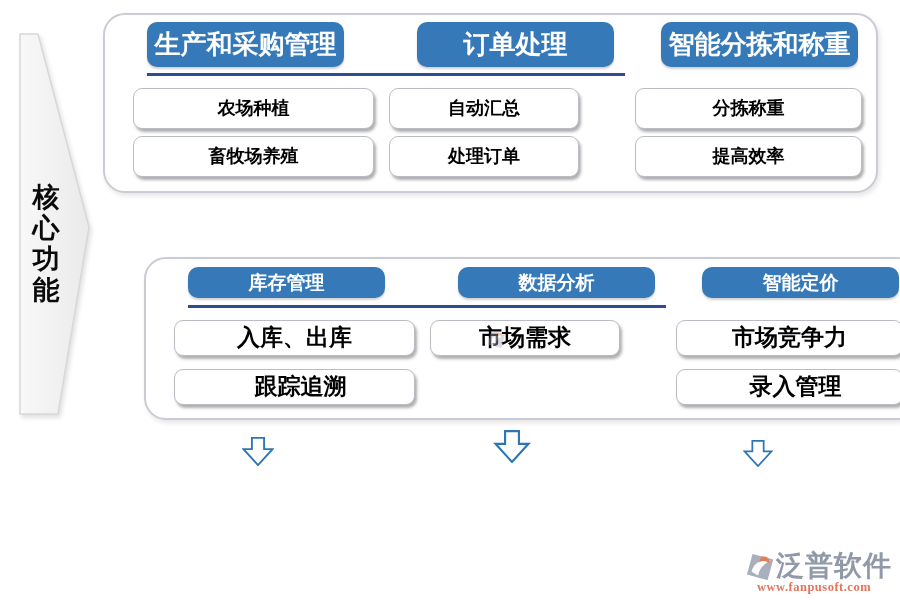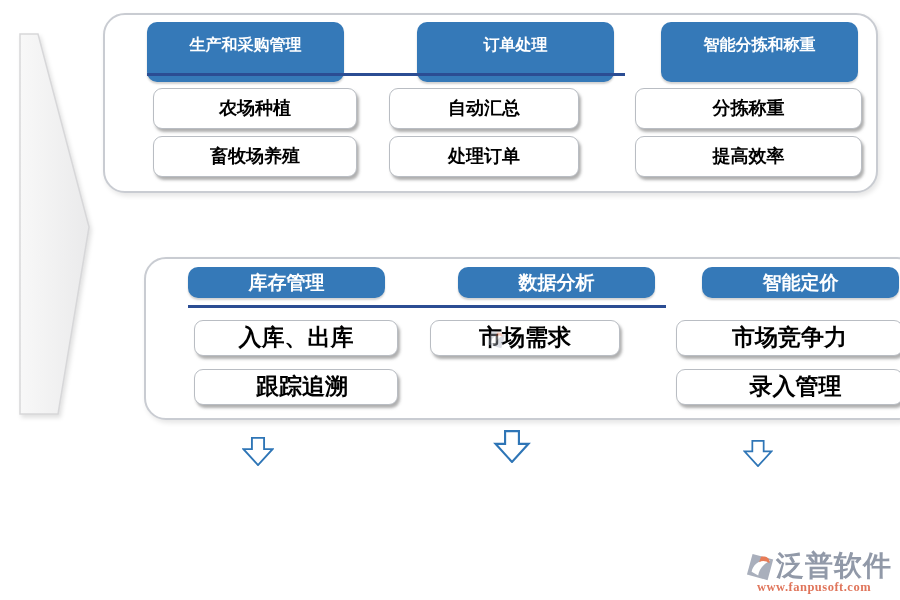--- a/index.html
+++ b/index.html
@@ -14,37 +14,37 @@
   
   .panel{position:absolute;left:103px;width:775px;background:#fff;
          border:2px solid #c9ccd2;border-radius:22px;
          box-shadow:2px 3px 5px rgba(0,0,0,0.10);box-sizing:border-box;}
   .panel.top{top:13px;height:180px;}
   .panel.bottom{top:257px;height:163px;margin-left:41px;}
 
   .hdr{position:absolute;width:197px;background:var(--pill-blue,#3579b8);color:#fff;
        text-align:center;border-radius:10px;font-weight:bold;
        box-shadow:0 2px 2px rgba(0,0,0,0.18);}
-  .panel.top .hdr{top:7px;height:60px;line-height:46px;font-size:16px;}
+  .panel.top .hdr{top:7px;height:45px;line-height:46px;font-size:26px;}
   .panel.bottom .hdr{top:8px;height:31px;line-height:31px;font-size:19px;}
   .hdr.c1{left:42px;} .hdr.c2{left:312px;} .hdr.c3{left:556px;}
 
   .rule{position:absolute;left:42px;width:478px;height:3px;
         background:var(--underline-navy,#2b4d93);}
   .panel.top .rule{top:58px;}
   .panel.bottom .rule{top:46px;}
 
   .item{position:absolute;background:#fff;border:1px solid #b9bdc3;border-radius:9px;
         text-align:center;font-weight:bold;color:#000;
         box-shadow:2px 3px 3px rgba(110,110,110,0.55);box-sizing:border-box;}
   .panel.top .item{height:41px;line-height:39px;font-size:18px;}
   .panel.top .item.r1{top:73px;} .panel.top .item.r2{top:121px;}
   .panel.bottom .item{height:36px;line-height:34px;font-size:23px;}
   .panel.bottom .item.r1{top:61px;} .panel.bottom .item.r2{top:110px;padding-left:12px;}
-  .item.c1{left:48px;width:204px;} .item.c2{left:284px;width:190px;} .item.c3{left:530px;width:227px;}
+  .item.c1{left:28px;width:241px;} .item.c2{left:284px;width:190px;} .item.c3{left:530px;width:227px;}
 
   .wm{position:absolute;left:56px;top:5px;opacity:0.40;pointer-events:none;}
 
   
   .arrow{position:absolute;}
 
   
   .banner{position:absolute;left:13px;top:462px;width:867px;height:61px;
           background:var(--banner-blue,#3b7ab9);border-radius:14px;
           color:#fff;text-align:center;line-height:61px;
@@ -66,20 +66,21 @@
     <svg width="90" height="398" viewBox="0 0 90 398">
       <defs>
         <linearGradient id="pg" x1="0" y1="0" x2="1" y2="0">
           <stop offset="0" stop-color="#f8f8f8"></stop>
             <stop offset="1" stop-color="#eaeaeb"></stop>
         </linearGradient>
       </defs>
       <polygon points="8,8 26,8 77,201 46,388 8,388" fill="url(#pg)" stroke="#d7d7d9" stroke-width="1.5" style="filter:drop-shadow(2px 3px 2px rgba(0,0,0,0.12));"></polygon>
     </svg>
   </div>
+  <div class="core-label">核心功能</div>
 
   <div class="panel top">
     <div class="hdr c1">生产和采购管理</div>
     <div class="hdr c2">订单处理</div>
     <div class="hdr c3">智能分拣和称重</div>
     <div class="rule"></div>
 
     <div class="item c1 r1">农场种植</div>
     <div class="item c1 r2">畜牧场养殖</div>
     <div class="item c2 r1">自动汇总</div>

